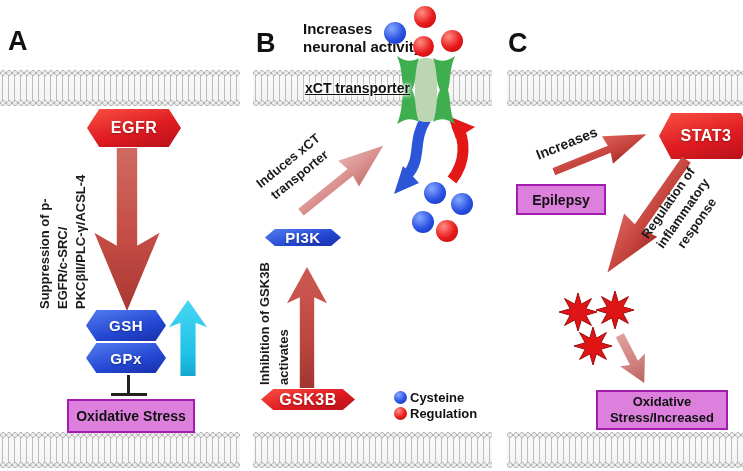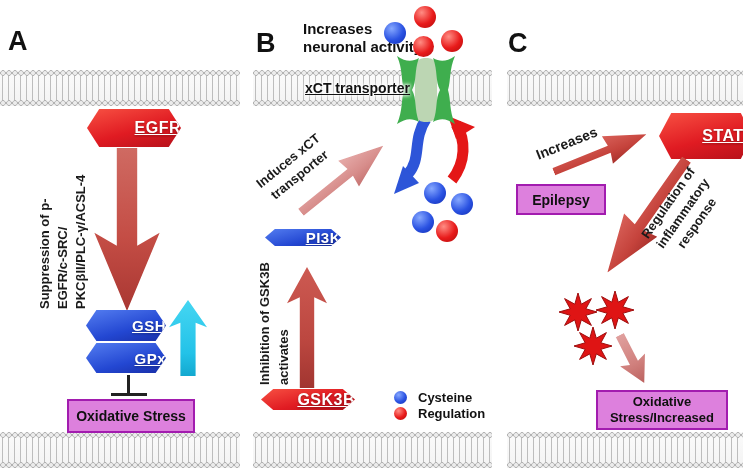--- a/index.html
+++ b/index.html
@@ -11,24 +11,24 @@
   .membrane{position:absolute;height:36px;
     background-image:
       radial-gradient(circle at 3px 3px, #ececec 1.5px, #ababab 2.5px, rgba(0,0,0,0) 3px),
       radial-gradient(circle at 3px 33px, #ececec 1.5px, #ababab 2.5px, rgba(0,0,0,0) 3px),
       repeating-linear-gradient(90deg, rgba(0,0,0,0) 0 1.6px, #bdbdbd 1.6px 2.8px, rgba(0,0,0,0) 2.8px 6px),
       linear-gradient(#fbfbfb,#f3f3f3);
     background-size:6px 6px,6px 36px,6px 24px,100% 100%;
     background-position:0 0,0 0,0 6px,0 0;
     background-repeat:repeat-x,repeat-x,repeat-x,no-repeat;}
   
-  .hex{position:absolute;display:flex;align-items:center;justify-content:flex-end;
+  .hex{position:absolute;display:flex;align-items:center;justify-content:center;
        color:#fff;font-weight:bold;letter-spacing:.5px;
        clip-path:polygon(0 50%,13% 0,87% 0,100% 50%,87% 100%,13% 100%);
-       text-shadow:0 1px 2px rgba(0,0,0,.35);text-decoration:underline;}
+       text-shadow:0 1px 2px rgba(0,0,0,.35);}
   .hex.red{background:linear-gradient(165deg,#f4493e 8%,#e01b22 55%,#b5111a 100%);}
   .hex.blue{background:linear-gradient(165deg,#5079ee 5%,#2347d2 60%,#182ea6 100%);}
   
   .pinkbox{position:absolute;background:#dd80dd;border:2px solid #a21caf;
            display:flex;flex-direction:column;align-items:center;justify-content:center;
            font-weight:bold;color:#101010;text-align:center;}
   
   .arrow{position:absolute;}
   .arrow-down-big{clip-path:polygon(35% 0,65% 0,65% 60%,98% 52%,50% 100%,2% 52%,35% 60%);
                   background:linear-gradient(180deg,#cf6a62 0%,#c44d45 55%,#a93732 100%);}
@@ -44,21 +44,21 @@
                   background:linear-gradient(180deg,#d9625a 0%,#c5433c 60%,#a52f2a 100%);}
   .arrow-down-small{clip-path:polygon(34% 0,66% 0,66% 58%,100% 52%,50% 100%,0 52%,34% 58%);
                     background:linear-gradient(180deg,#e0a09e 0%,#d0807d 60%,#bb615e 100%);}
   
   .ball{position:absolute;border-radius:50%;}
   .ball-blue{background:radial-gradient(circle at 35% 30%,#86a8ff 0%,#2a52e2 55%,#102cb0 100%);}
   .ball-red{background:radial-gradient(circle at 35% 30%,#ff8d84 0%,#e81a1a 55%,#ae0c0c 100%);}
   .rot-text{position:absolute;font-weight:bold;color:#1a1a1a;}
   .rot-text div{white-space:nowrap;}
   .tbar{position:absolute;background:#222;}
-  .legend-row{display:flex;align-items:center;gap:11px;height:16px;}
+  .legend-row{display:flex;align-items:center;gap:3px;height:16px;}
   .legend-dot{width:13px;height:13px;border-radius:50%;}
 </style>
 </head>
 <body>
 
 <div id="figure">
 
   <div class="membrane" style="left:0;top:70px;width:240px;"></div>
   <div class="membrane" style="left:253px;top:70px;width:239px;"></div>
   <div class="membrane" style="left:507px;top:70px;width:236px;"></div>

